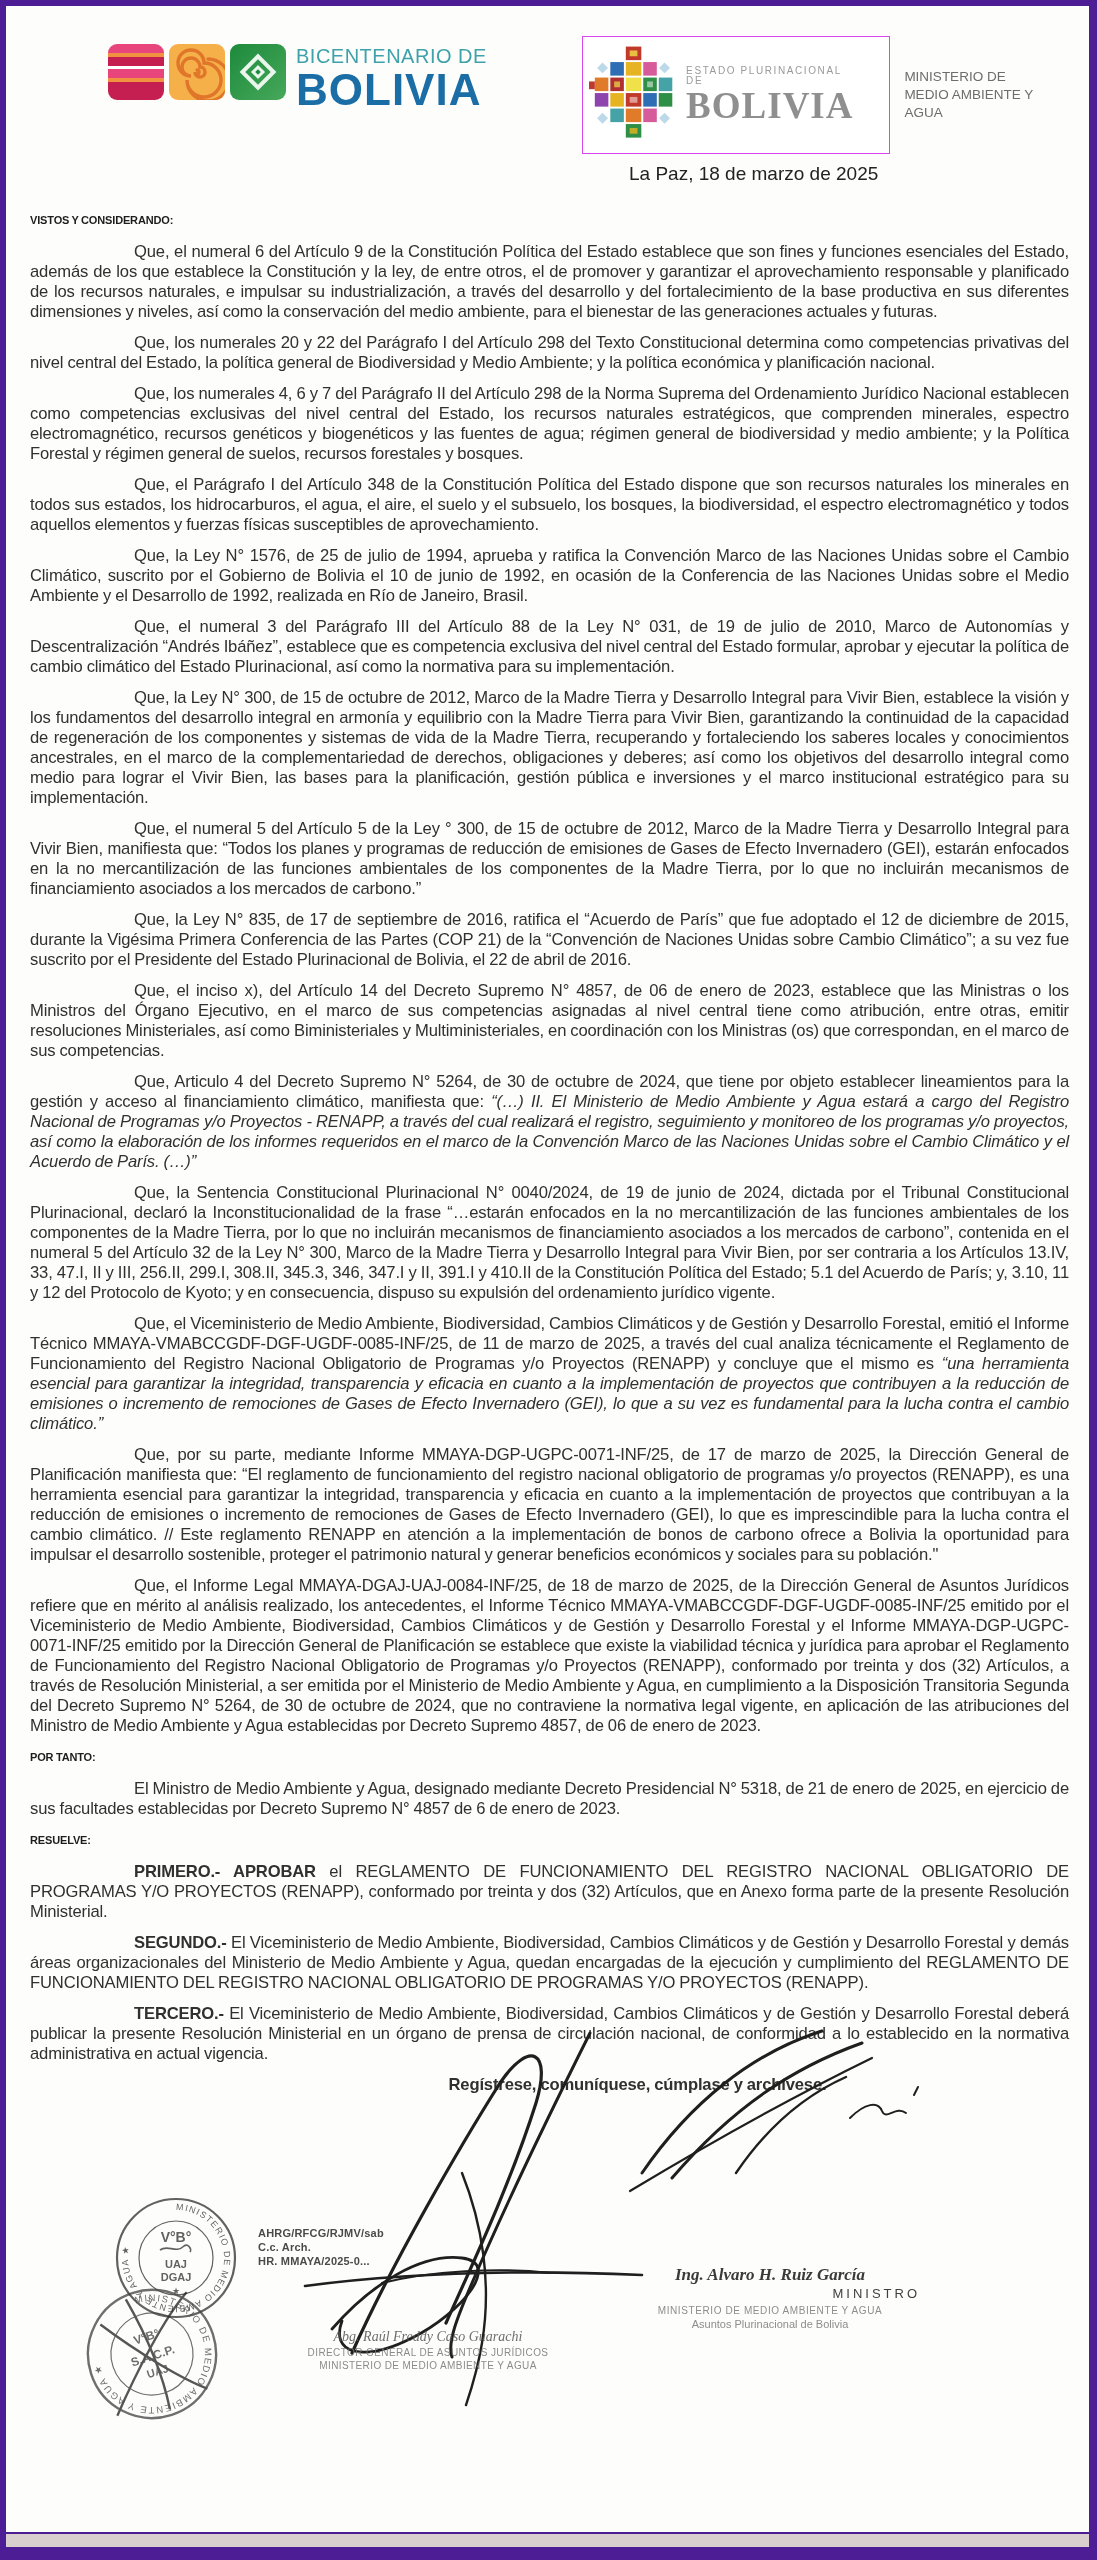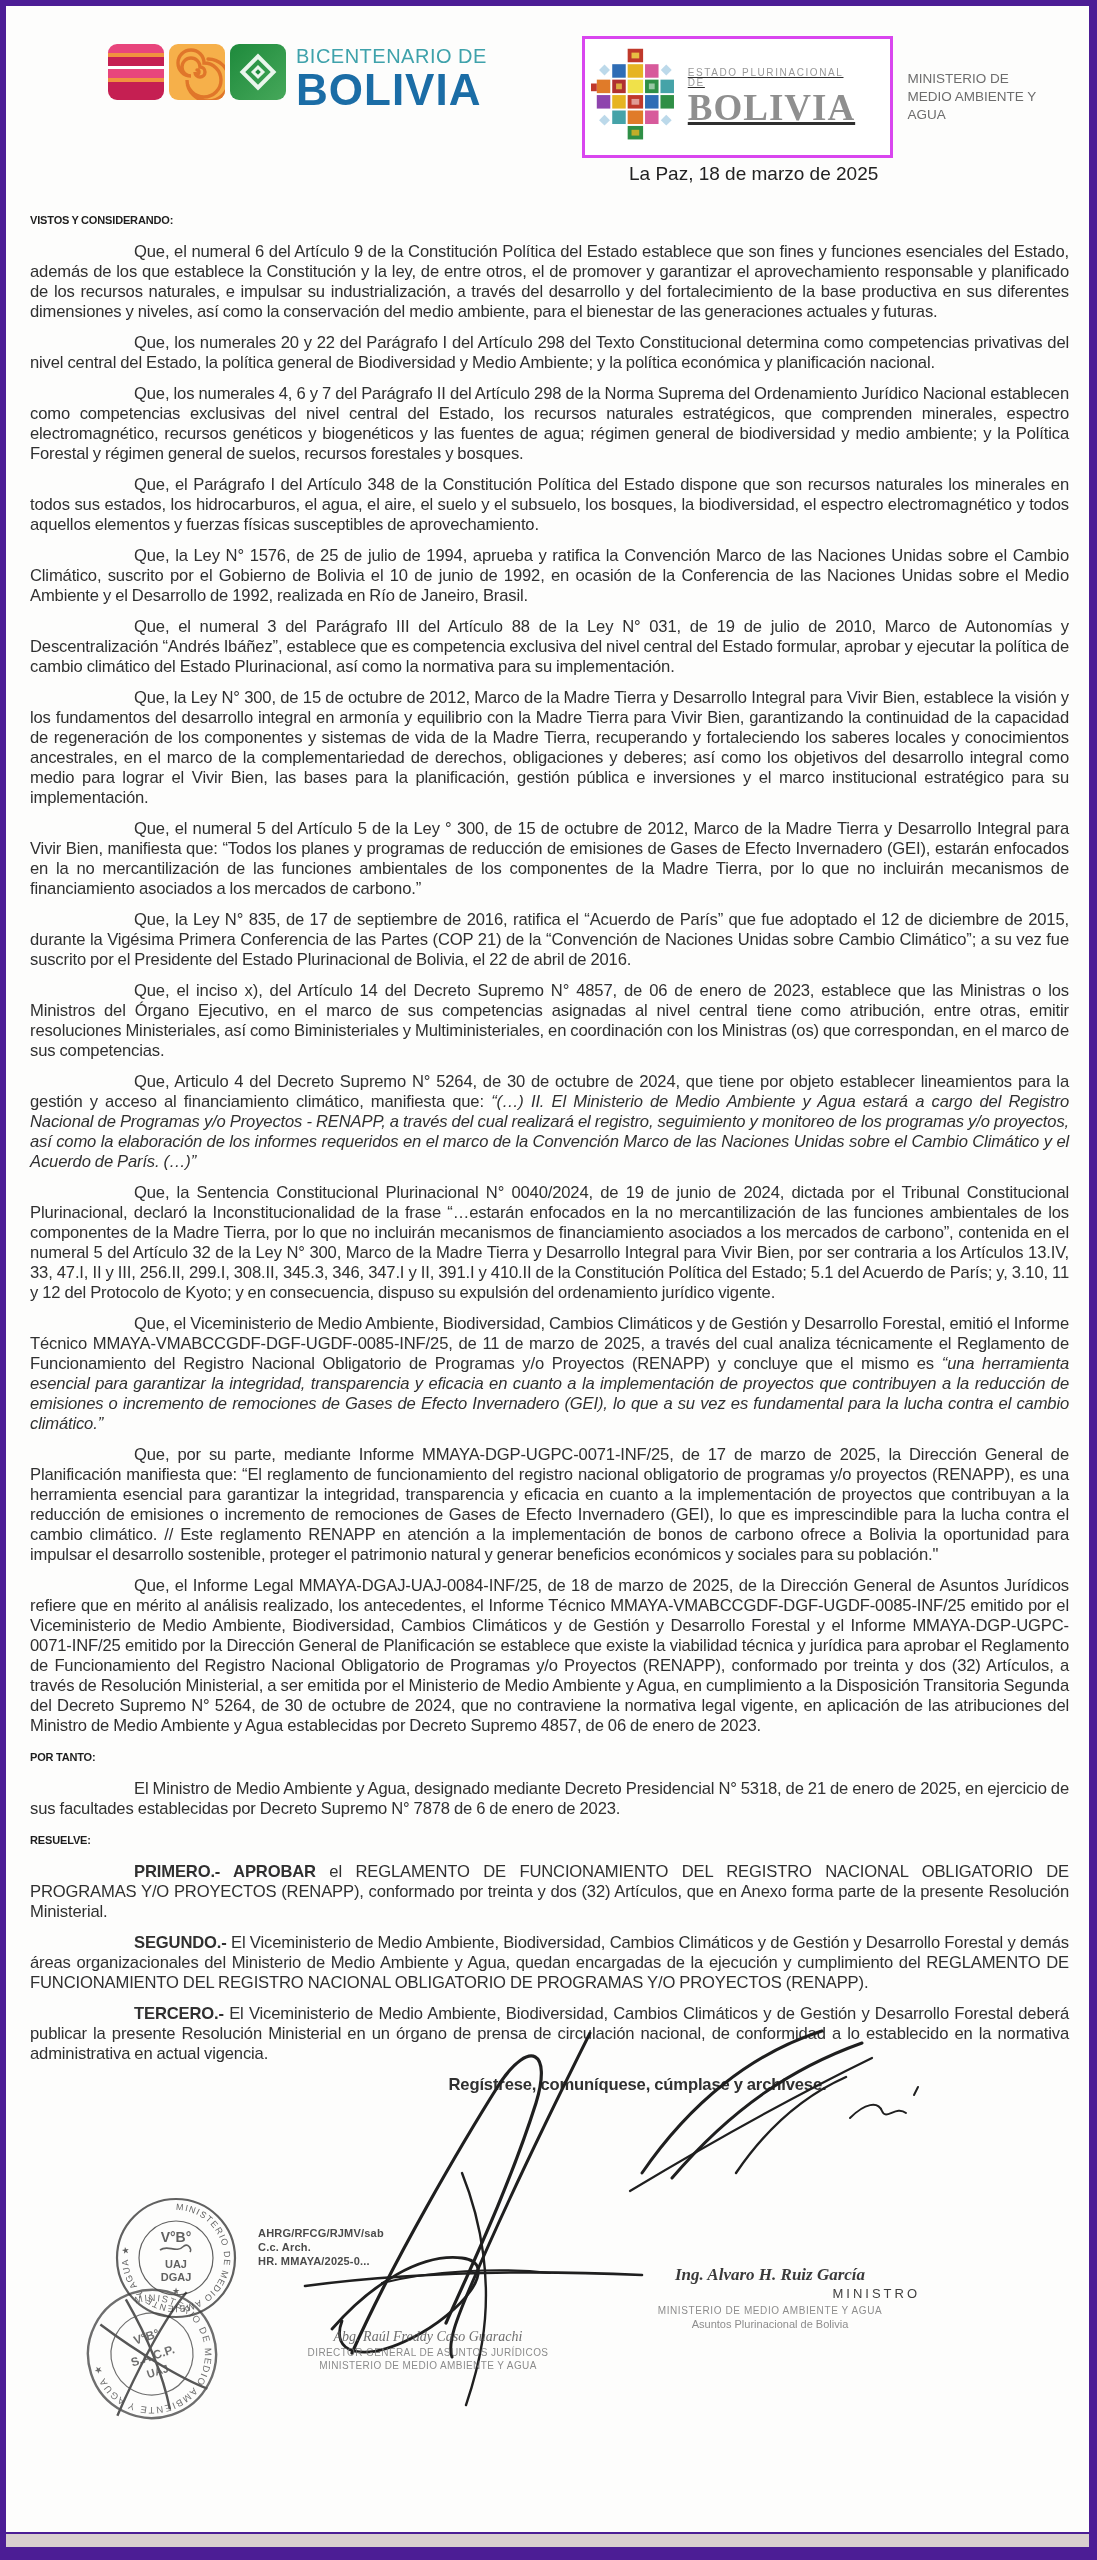--- a/index.html
+++ b/index.html
@@ -15,21 +15,21 @@
   .bic-tiles{display:flex;gap:5px;margin-right:10px;}
   .tile{width:56px;height:56px;border-radius:9px;position:relative;overflow:hidden;}
   .tile-pink{background:repeating-linear-gradient(180deg,#e8457c 0 9px,#f0923f 9px 13px,#c51f52 13px 22px,#ffffff 22px 25px,#e8457c 25px 34px,#f0923f 34px 38px,#c51f52 38px 56px);}
   .tile-orange{background:#f6b04a;}
   .tile-green{background:linear-gradient(135deg,#1e8a3c,#46a85a);}
   .bic-text{line-height:1;}
   .bic-line1{color:#3fa2ab;font-size:20px;letter-spacing:.5px;margin-top:2px;}
   .bic-line2{color:#1b6da6;font-size:44px;font-weight:bold;letter-spacing:1px;margin-top:2px;}
 
   .gov-logo{position:absolute;left:552px;top:14px;display:flex;align-items:center;}
-  .gov-box{display:flex;align-items:center;background:#fff;border:3px solid #d946ef;padding:6px 32px 6px 6px;text-decoration:underline;}
+  .gov-box{display:flex;align-items:center;background:#fff;border:1px solid #d946ef;padding:6px 32px 6px 6px;}
   .gov-names{margin-left:8px;line-height:1;}
   .gov-small{color:#9a9a9a;font-size:10px;letter-spacing:1.6px;}
   .gov-big{color:#8f8f8f;font-family:"Liberation Serif","DejaVu Serif",serif;font-weight:bold;font-size:37px;letter-spacing:1px;margin-top:1px;}
   .ministry{margin-left:14px;color:#6d6d6d;font-size:13.5px;line-height:1.35;}
 
   .title-block{position:absolute;left:596px;top:138px;white-space:nowrap;}
   .res-title{font-size:24px;font-weight:bold;color:#161616;letter-spacing:.2px;}
   .res-date{font-size:19px;color:#222;margin-top:3px;margin-left:3px;}
 
   
@@ -153,21 +153,21 @@
           <p class="para"><span>Que, la Ley N° 300, de 15 de octubre de 2012, Marco de la Madre Tierra y Desarrollo Integral para Vivir Bien, establece la visión y los fundamentos del desarrollo integral en armonía y equilibrio con la Madre Tierra para Vivir Bien, garantizando la continuidad de la capacidad de regeneración de los componentes y sistemas de vida de la Madre Tierra, recuperando y fortaleciendo los saberes locales y conocimientos ancestrales, en el marco de la complementariedad de derechos, obligaciones y deberes; así como los objetivos del desarrollo integral como medio para lograr el Vivir Bien, las bases para la planificación, gestión pública e inversiones y el marco institucional estratégico para su implementación.</span></p>
           <p class="para"><span>Que, el numeral 5 del Artículo 5 de la Ley ° 300, de 15 de octubre de 2012, Marco de la Madre Tierra y Desarrollo Integral para Vivir Bien, manifiesta que: “Todos los planes y programas de reducción de emisiones de Gases de Efecto Invernadero (GEI), estarán enfocados en la no mercantilización de las funciones ambientales de los componentes de la Madre Tierra, por lo que no incluirán mecanismos de financiamiento asociados a los mercados de carbono.”</span></p>
           <p class="para"><span>Que, la Ley N° 835, de 17 de septiembre de 2016, ratifica el “Acuerdo de París” que fue adoptado el 12 de diciembre de 2015, durante la Vigésima Primera Conferencia de las Partes (COP 21) de la “Convención de Naciones Unidas sobre Cambio Climático”; a su vez fue suscrito por el Presidente del Estado Plurinacional de Bolivia, el 22 de abril de 2016.</span></p>
           <p class="para"><span>Que, el inciso x), del Artículo 14 del Decreto Supremo N° 4857, de 06 de enero de 2023, establece que las Ministras o los Ministros del Órgano Ejecutivo, en el marco de sus competencias asignadas al nivel central tiene como atribución, entre otras, emitir resoluciones Ministeriales, así como Biministeriales y Multiministeriales, en coordinación con los Ministras (os) que correspondan, en el marco de sus competencias.</span></p>
           <p class="para"><span>Que, Articulo 4 del Decreto Supremo N° 5264, de 30 de octubre de 2024, que tiene por objeto establecer lineamientos para la gestión y acceso al financiamiento climático, manifiesta que: </span><span class="i">“(…) II. El Ministerio de Medio Ambiente y Agua estará a cargo del Registro Nacional de Programas y/o Proyectos - RENAPP, a través del cual realizará el registro, seguimiento y monitoreo de los programas y/o proyectos, así como la elaboración de los informes requeridos en el marco de la Convención Marco de las Naciones Unidas sobre el Cambio Climático y el Acuerdo de París. (…)”</span></p>
           <p class="para"><span>Que, la Sentencia Constitucional Plurinacional N° 0040/2024, de 19 de junio de 2024, dictada por el Tribunal Constitucional Plurinacional, declaró la Inconstitucionalidad de la frase “…estarán enfocados en la no mercantilización de las funciones ambientales de los componentes de la Madre Tierra, por lo que no incluirán mecanismos de financiamiento asociados a los mercados de carbono”, contenida en el numeral 5 del Artículo 32 de la Ley N° 300, Marco de la Madre Tierra y Desarrollo Integral para Vivir Bien, por ser contraria a los Artículos 13.IV, 33, 47.I, II y III, 256.II, 299.I, 308.II, 345.3, 346, 347.I y II, 391.I y 410.II de la Constitución Política del Estado; 5.1 del Acuerdo de París; y, 3.10, 11 y 12 del Protocolo de Kyoto; y en consecuencia, dispuso su expulsión del ordenamiento jurídico vigente.</span></p>
           <p class="para"><span>Que, el Viceministerio de Medio Ambiente, Biodiversidad, Cambios Climáticos y de Gestión y Desarrollo Forestal, emitió el Informe Técnico MMAYA-VMABCCGDF-DGF-UGDF-0085-INF/25, de 11 de marzo de 2025, a través del cual analiza técnicamente el Reglamento de Funcionamiento del Registro Nacional Obligatorio de Programas y/o Proyectos (RENAPP) y concluye que el mismo es </span><span class="i">“una herramienta esencial para garantizar la integridad, transparencia y eficacia en cuanto a la implementación de proyectos que contribuyen a la reducción de emisiones o incremento de remociones de Gases de Efecto Invernadero (GEI), lo que a su vez es fundamental para la lucha contra el cambio climático.”</span></p>
           <p class="para"><span>Que, por su parte, mediante Informe MMAYA-DGP-UGPC-0071-INF/25, de 17 de marzo de 2025, la Dirección General de Planificación manifiesta que: “El reglamento de funcionamiento del registro nacional obligatorio de programas y/o proyectos (RENAPP), es una herramienta esencial para garantizar la integridad, transparencia y eficacia en cuanto a la implementación de proyectos que contribuyan a la reducción de emisiones o incremento de remociones de Gases de Efecto Invernadero (GEI), lo que es imprescindible para la lucha contra el cambio climático. // Este reglamento RENAPP en atención a la implementación de bonos de carbono ofrece a Bolivia la oportunidad para impulsar el desarrollo sostenible, proteger el patrimonio natural y generar beneficios económicos y sociales para su población."</span></p>
           <p class="para"><span>Que, el Informe Legal MMAYA-DGAJ-UAJ-0084-INF/25, de 18 de marzo de 2025, de la Dirección General de Asuntos Jurídicos refiere que en mérito al análisis realizado, los antecedentes, el Informe Técnico MMAYA-VMABCCGDF-DGF-UGDF-0085-INF/25 emitido por el Viceministerio de Medio Ambiente, Biodiversidad, Cambios Climáticos y de Gestión y Desarrollo Forestal y el Informe MMAYA-DGP-UGPC-0071-INF/25 emitido por la Dirección General de Planificación se establece que existe la viabilidad técnica y jurídica para aprobar el Reglamento de Funcionamiento del Registro Nacional Obligatorio de Programas y/o Proyectos (RENAPP), conformado por treinta y dos (32) Artículos, a través de Resolución Ministerial, a ser emitida por el Ministerio de Medio Ambiente y Agua, en cumplimiento a la Disposición Transitoria Segunda del Decreto Supremo N° 5264, de 30 de octubre de 2024, que no contraviene la normativa legal vigente, en aplicación de las atribuciones del Ministro de Medio Ambiente y Agua establecidas por Decreto Supremo 4857, de 06 de enero de 2023.</span></p>
           <p class="heading">POR TANTO:</p>
-          <p class="para"><span>El Ministro de Medio Ambiente y Agua, designado mediante Decreto Presidencial N° 5318, de 21 de enero de 2025, en ejercicio de sus facultades establecidas por Decreto Supremo N° 7878 de 6 de enero de 2023.</span></p>
+          <p class="para"><span>El Ministro de Medio Ambiente y Agua, designado mediante Decreto Presidencial N° 5318, de 21 de enero de 2025, en ejercicio de sus facultades establecidas por Decreto Supremo N° 4857 de 6 de enero de 2023.</span></p>
           <p class="heading">RESUELVE:</p>
           <p class="para"><span class="b">PRIMERO.- APROBAR</span><span> el REGLAMENTO DE FUNCIONAMIENTO DEL REGISTRO NACIONAL OBLIGATORIO DE PROGRAMAS Y/O PROYECTOS (RENAPP), conformado por treinta y dos (32) Artículos, que en Anexo forma parte de la presente Resolución Ministerial.</span></p>
           <p class="para"><span class="b">SEGUNDO.-</span><span> El Viceministerio de Medio Ambiente, Biodiversidad, Cambios Climáticos y de Gestión y Desarrollo Forestal y demás áreas organizacionales del Ministerio de Medio Ambiente y Agua, quedan encargadas de la ejecución y cumplimiento del REGLAMENTO DE FUNCIONAMIENTO DEL REGISTRO NACIONAL OBLIGATORIO DE PROGRAMAS Y/O PROYECTOS (RENAPP).</span></p>
           <p class="para"><span class="b">TERCERO.-</span><span> El Viceministerio de Medio Ambiente, Biodiversidad, Cambios Climáticos y de Gestión y Desarrollo Forestal deberá publicar la presente Resolución Ministerial en un órgano de prensa de circulación nacional, de conformidad a lo establecido en la normativa administrativa en actual vigencia.</span></p>
           <p class="closing"><span class="b">Regístrese, comuníquese, cúmplase y archívese.</span></p>
         </div>
 
       <div class="sig-area">
 
         <svg class="sig-svg" viewBox="0 0 1050 395">

